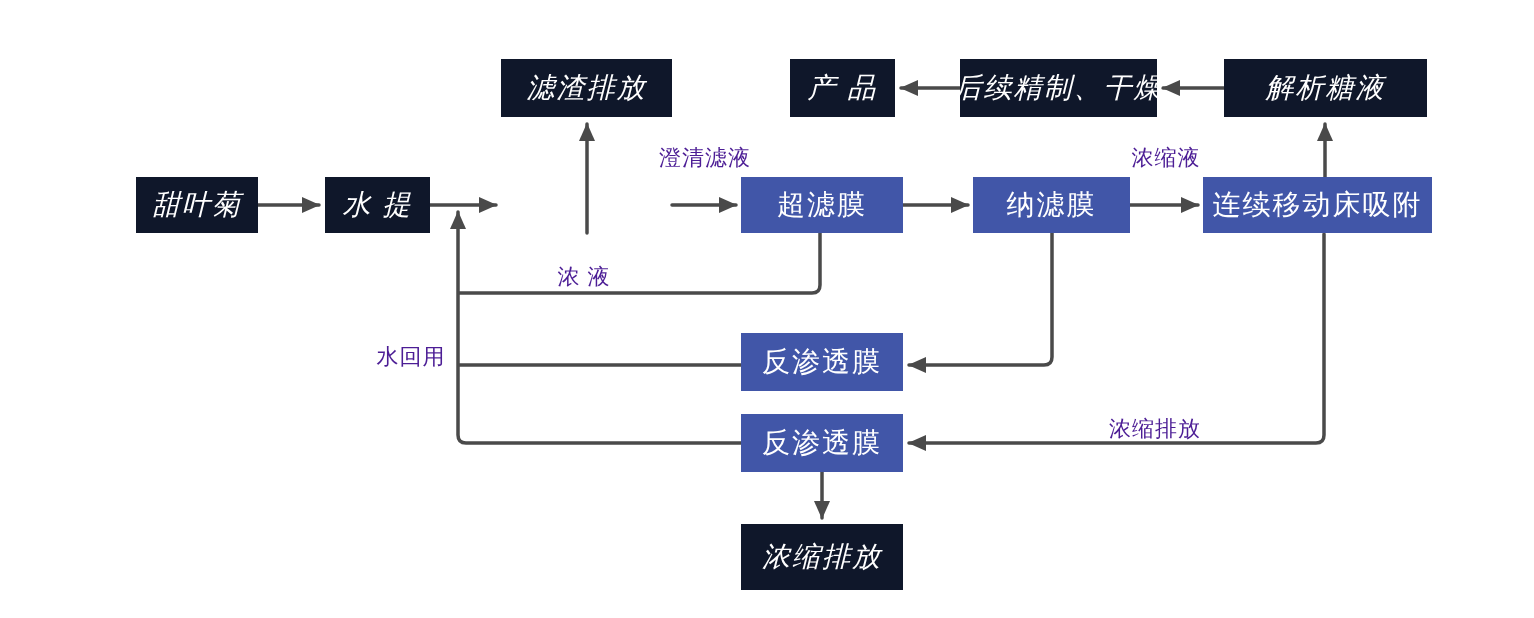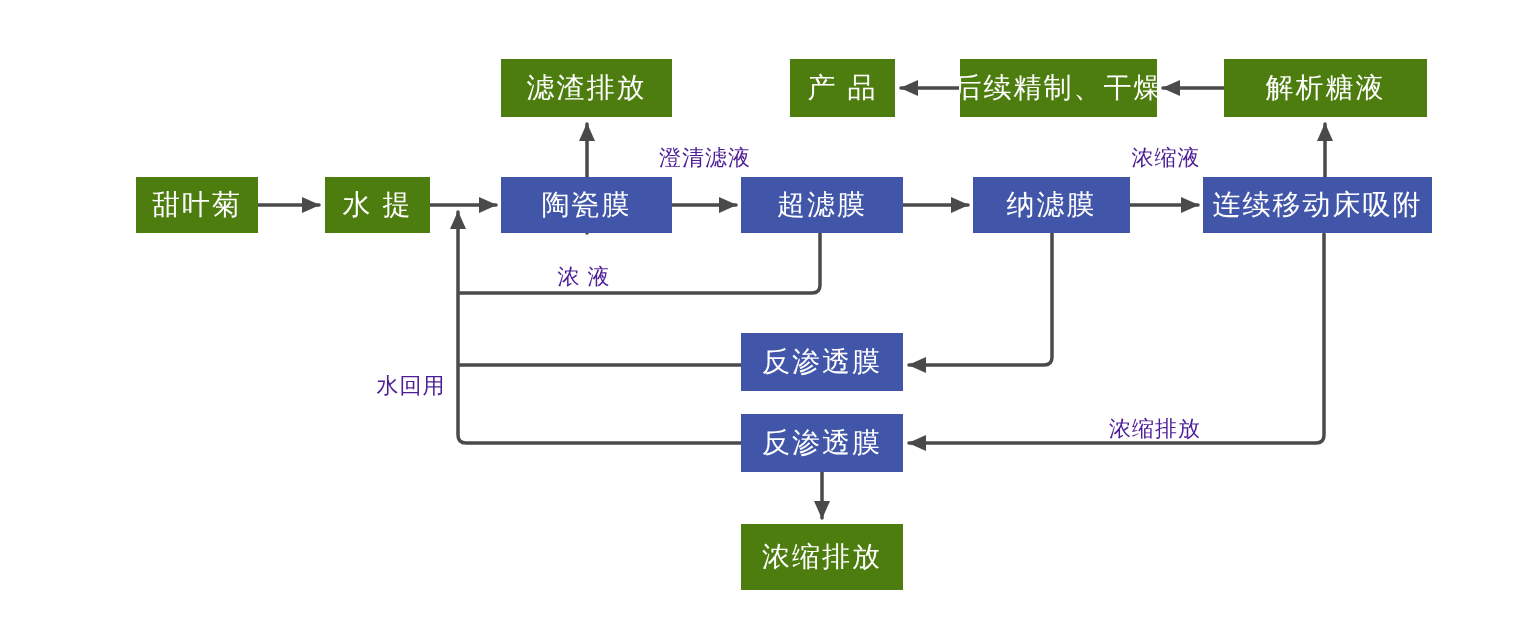--- a/index.html
+++ b/index.html
@@ -17,21 +17,21 @@
     z-index: 2;
     display: flex;
     align-items: center;
     justify-content: center;
     color: #ffffff;
     font-size: 28px;
     letter-spacing: 2px;
     white-space: nowrap;
     box-sizing: border-box;
   }
-  .node.light { background: #4d7c0f; }
+  .node.light { background: #0f172a; font-style: italic; }
   .node.dark  { background: #4156A8; }
   .edge-label {
     position: absolute;
     z-index: 3;
     color: #4c1d95;
     font-size: 22px;
     letter-spacing: 1px;
     white-space: nowrap;
     transform: translateX(-50%);
   }
@@ -72,33 +72,32 @@
       <path d="M741 365 L459 365"></path>
 
       <path d="M1324 234 L1324 435 Q1324 443 1316 443 L909 443" marker-end="url(#arr)"></path>
 
       <path d="M741 443 L466 443 Q458 443 458 435 L458 212" marker-end="url(#arr)"></path>
     </g>
   </svg>
 
   <div class="node light" style="left:136px; top:177px; width:122px; height:56px;">甜叶菊</div>
   <div class="node light" style="left:325px; top:177px; width:105px; height:56px;">水 提</div>
-  <div class="node dark" style="left:501px; top:177px; width:171px; height:56px;">陶瓷膜</div>
   <div class="node dark" style="left:741px; top:177px; width:162px; height:56px;">超滤膜</div>
   <div class="node dark" style="left:973px; top:177px; width:157px; height:56px;">纳滤膜</div>
   <div class="node dark" style="left:1203px; top:177px; width:229px; height:56px;">连续移动床吸附</div>
 
   <div class="node light" style="left:501px; top:59px; width:171px; height:58px;">滤渣排放</div>
   <div class="node light" style="left:790px; top:59px; width:105px; height:58px;">产 品</div>
   <div class="node light" style="left:960px; top:59px; width:197px; height:58px;">后续精制、干燥</div>
   <div class="node light" style="left:1224px; top:59px; width:203px; height:58px;">解析糖液</div>
 
   <div class="node dark" style="left:741px; top:333px; width:162px; height:58px;">反渗透膜</div>
   <div class="node dark" style="left:741px; top:414px; width:162px; height:58px;">反渗透膜</div>
   <div class="node light" style="left:741px; top:524px; width:162px; height:66px;">浓缩排放</div>
 
   <div class="edge-label" style="left:705px; top:143px;">澄清滤液</div>
   <div class="edge-label" style="left:1166px; top:143px;">浓缩液</div>
   <div class="edge-label" style="left:584px; top:262px;">浓 液</div>
-  <div class="edge-label" style="left:411px; top:342px;margin-top:29px;">水回用</div>
+  <div class="edge-label" style="left:411px; top:342px;">水回用</div>
   <div class="edge-label" style="left:1155px; top:414px;">浓缩排放</div>
 
 </div>
 
 </body></html>

